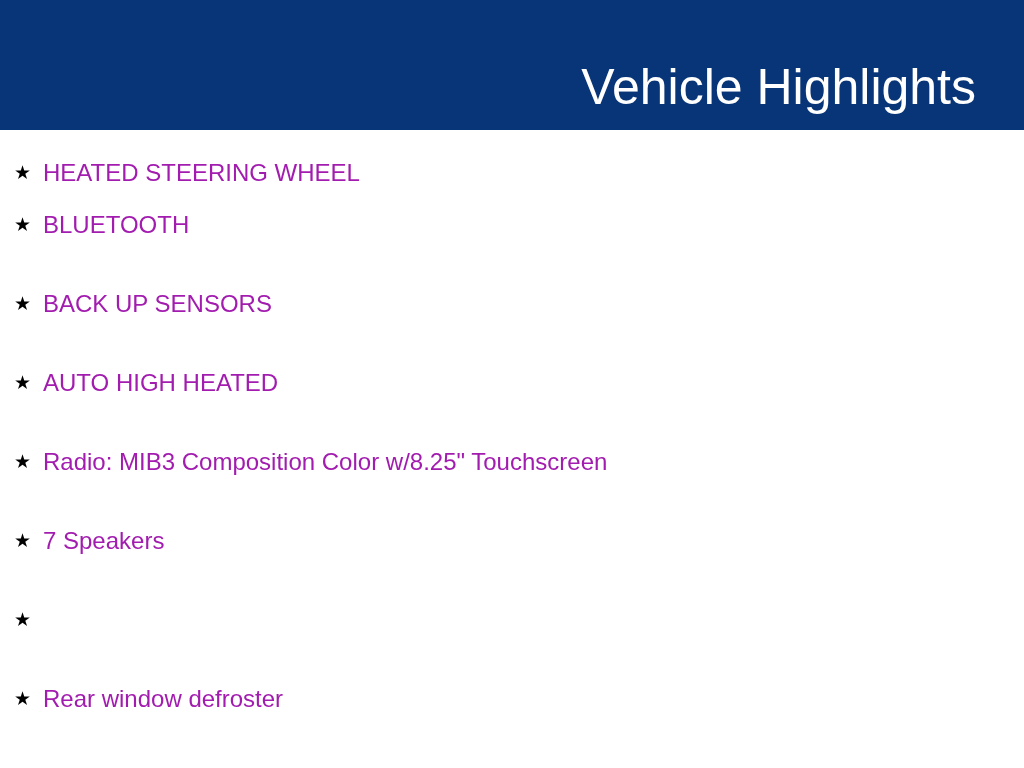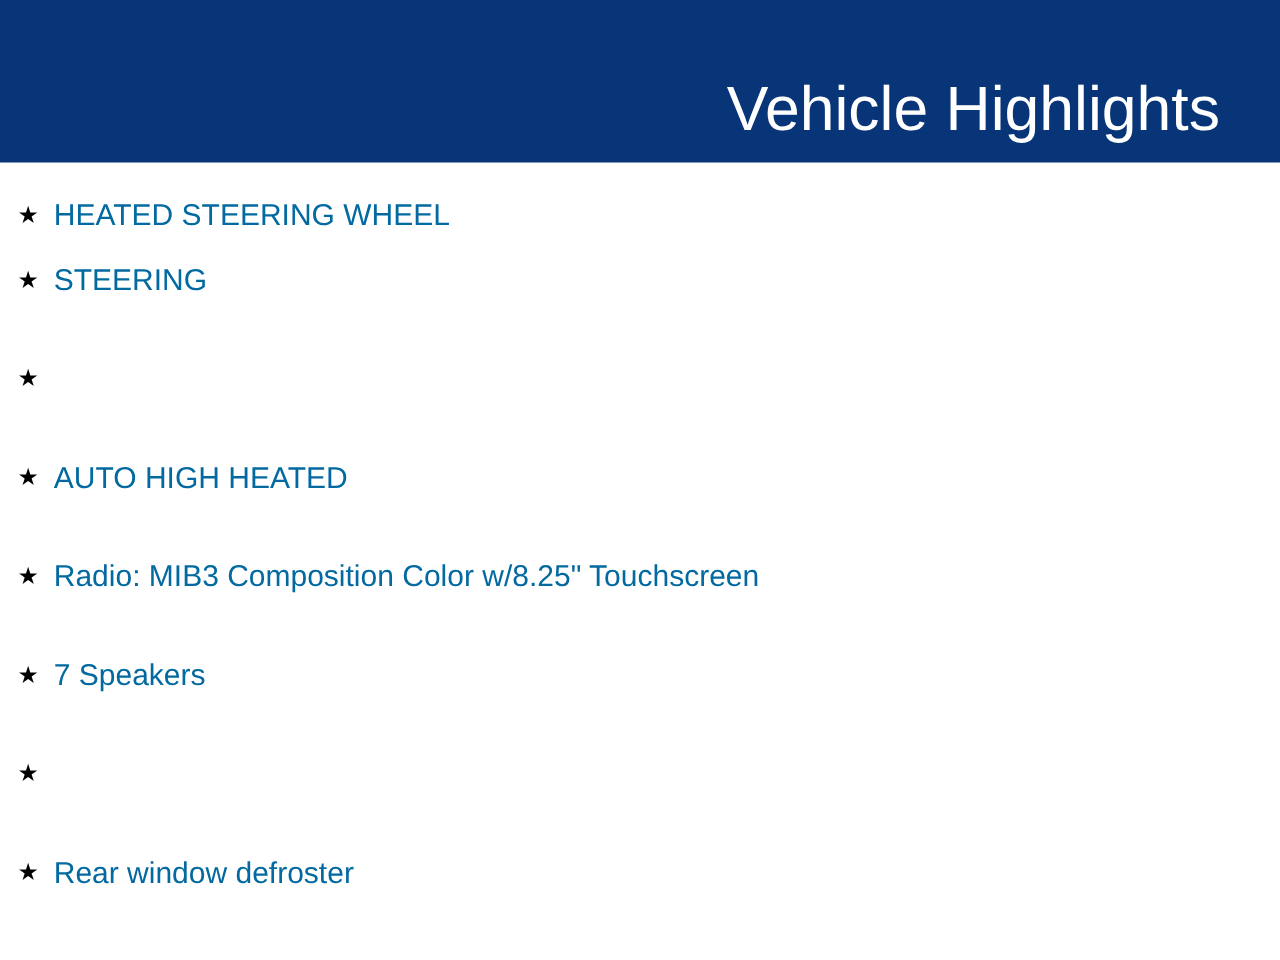--- a/index.html
+++ b/index.html
@@ -78,21 +78,21 @@
     flex: 0 0 29px;
     color: #000000;
     font-family: "DejaVu Sans", sans-serif;
     font-size: 19px;
     line-height: 31px;
     text-align: left;
   }
 
   .highlight-label {
     display: inline-block;
-    color: #0369a1;
+    color: #a21caf;
     font-family: "Liberation Sans", sans-serif;
     font-size: 24px;
     font-weight: 400;
     line-height: 31px;
     white-space: nowrap;
   }
 
   
   .highlight-item + .highlight-item {
     padding-top: 0;
@@ -109,25 +109,26 @@
 
   <ul class="highlights-list">
 
     <li class="highlight-item">
       <span class="bullet-star">★</span>
       <span class="highlight-label">HEATED STEERING WHEEL</span>
     </li>
 
     <li class="highlight-item">
       <span class="bullet-star">★</span>
-      <span class="highlight-label">STEERING</span>
+      <span class="highlight-label">BLUETOOTH</span>
     </li>
 
     <li class="highlight-item">
       <span class="bullet-star">★</span>
+      <span class="highlight-label">BACK UP SENSORS</span>
     </li>
 
     <li class="highlight-item">
       <span class="bullet-star">★</span>
       <span class="highlight-label">AUTO HIGH HEATED</span>
     </li>
 
     <li class="highlight-item">
       <span class="bullet-star">★</span>
       <span class="highlight-label">Radio: MIB3 Composition Color w/8.25" Touchscreen</span>

